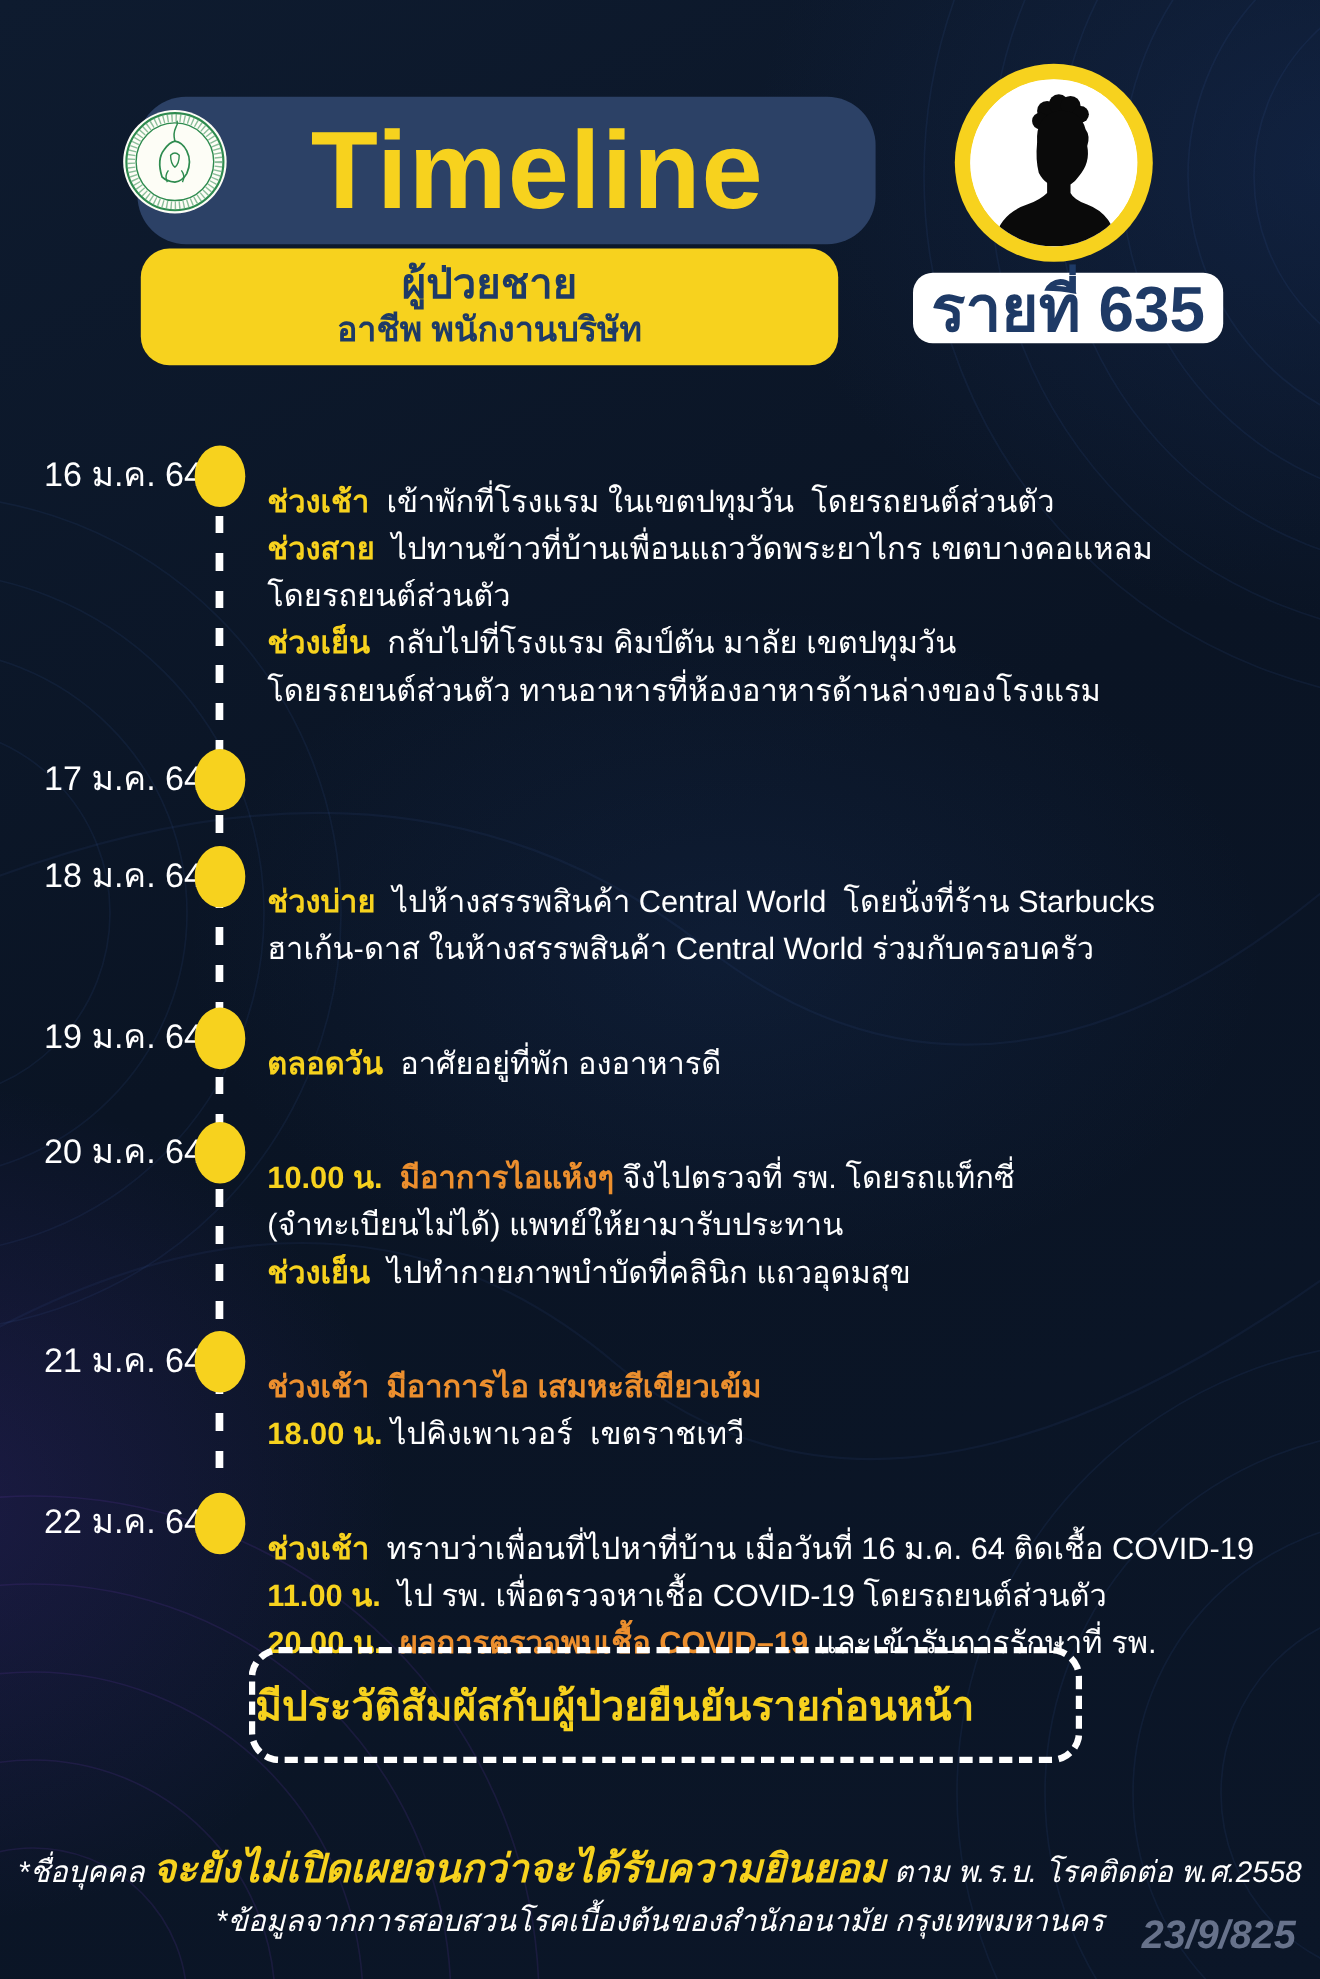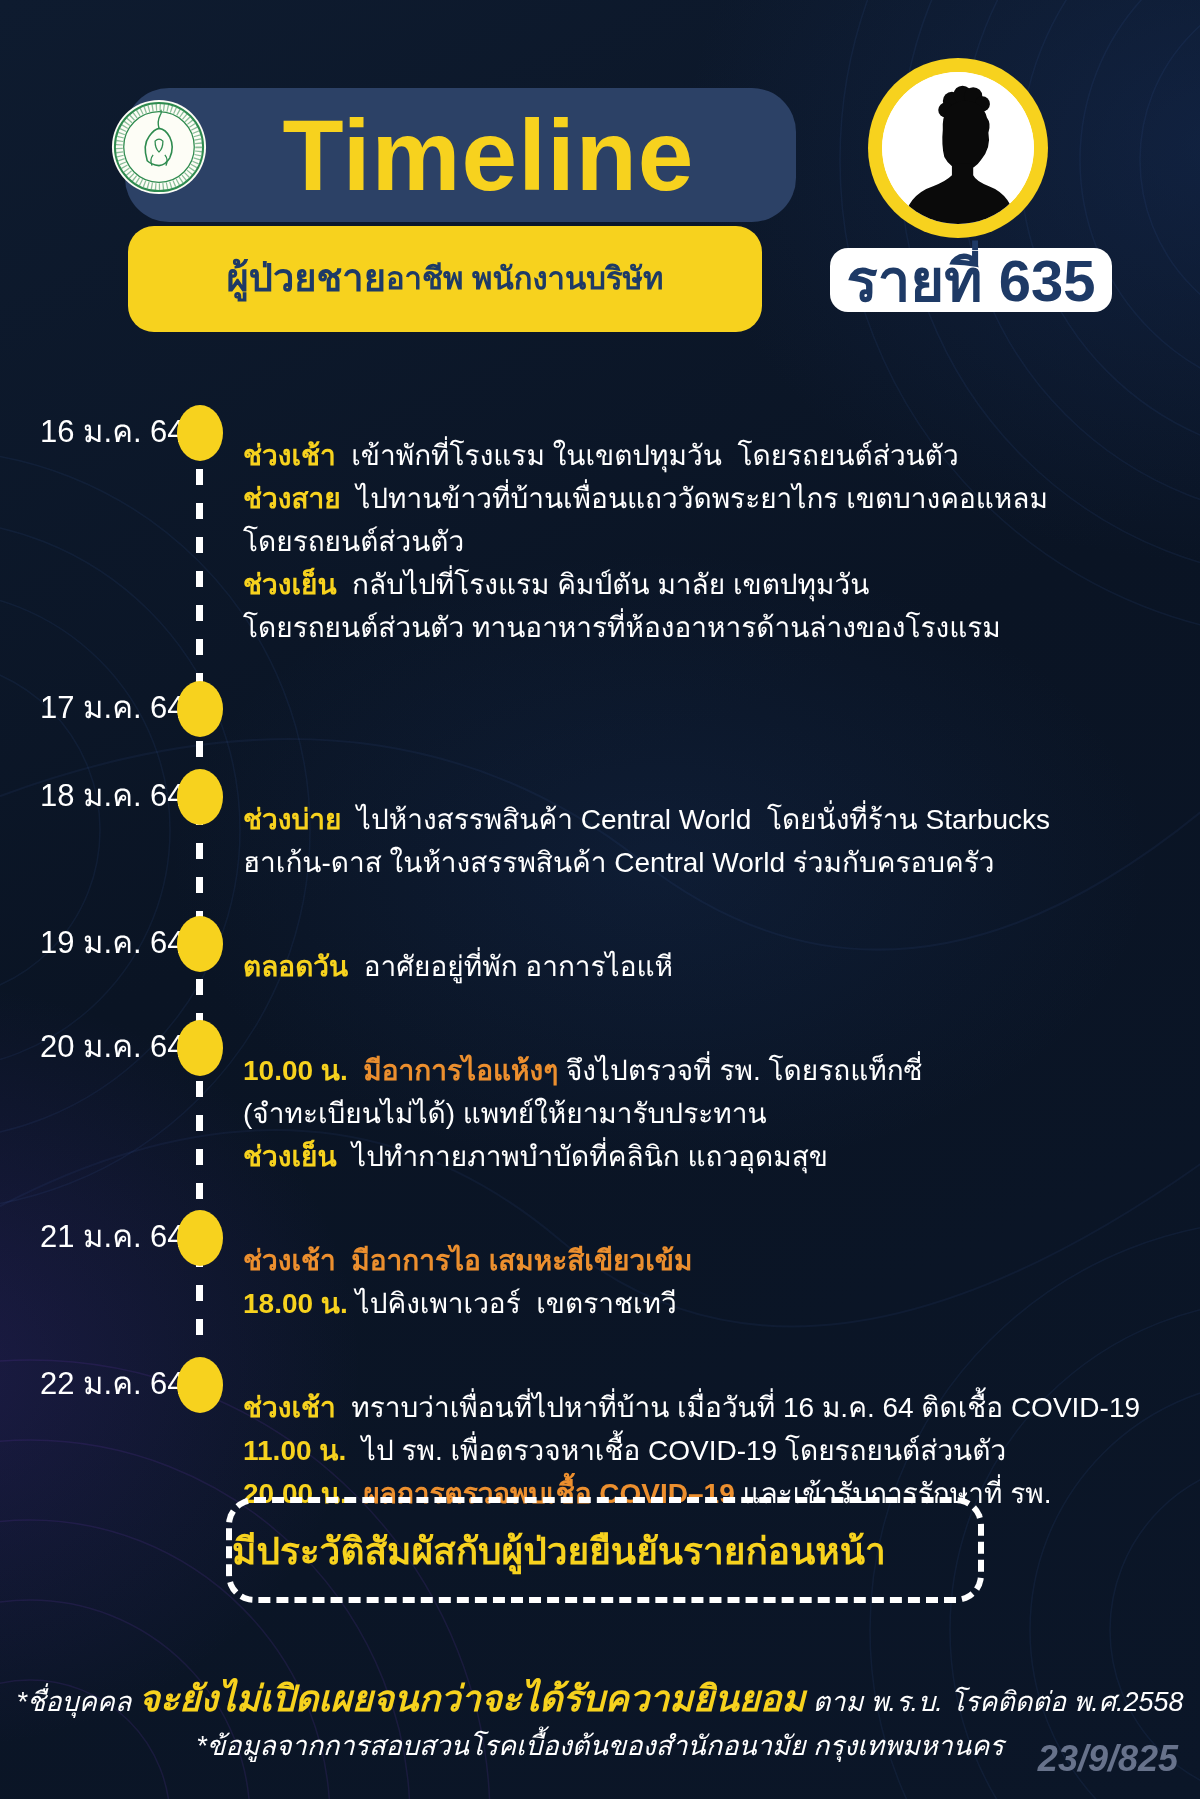--- a/index.html
+++ b/index.html
@@ -21,21 +21,21 @@
   }
   .bgwaves{position:absolute;left:0;top:0;width:1200px;height:1799px;z-index:0;}
 
   .header-pill{position:absolute;left:125px;top:88px;width:671px;height:134px;
     background:var(--pill);border-radius:44px;display:flex;align-items:center;justify-content:center;
     padding-left:56px;box-sizing:border-box;z-index:2;}
   .title{font-size:100px;font-weight:800;color:var(--yellow);letter-spacing:1px;line-height:1;}
   .seal{position:absolute;left:110px;top:98px;width:98px;height:98px;z-index:3;}
 
   .patient-pill{position:absolute;left:128px;top:226px;width:634px;height:106px;background:var(--yellow);
-    border-radius:26px;display:flex;flex-direction:row;align-items:center;justify-content:center;
+    border-radius:26px;display:flex;flex-direction:column;align-items:center;justify-content:center;
     color:var(--darkblue);z-index:2;}
   .patient-line1{font-size:38px;font-weight:800;line-height:1.15;}
   .patient-line2{font-size:31px;font-weight:700;line-height:1.25;}
 
   .avatar-ring{position:absolute;left:868px;top:58px;width:180px;height:180px;border-radius:50%;
     background:var(--yellow);display:flex;align-items:center;justify-content:center;z-index:2;}
   .avatar-inner{width:152px;height:152px;border-radius:50%;background:#fff;overflow:hidden;}
   .avatar-inner svg{display:block;width:100%;height:100%;}
 
   .case-box{position:absolute;left:830px;top:248px;width:282px;height:64px;background:#fff;
@@ -177,21 +177,21 @@
           <div class="tl-line"><span class="seg yellow">ช่วงบ่าย</span><span class="seg white">  ไปห้างสรรพสินค้า Central World  โดยนั่งที่ร้าน Starbucks</span></div>
           <div class="tl-line"><span class="seg white">ฮาเก้น-ดาส ในห้างสรรพสินค้า Central World ร่วมกับครอบครัว</span></div>
         </div>
       </div>
       <div class="tl-row">
         <div class="tl-date">19 ม.ค. 64</div>
         <div class="tl-dotcol">
           <div class="tl-dot"></div>
         </div>
         <div class="tl-content">
-          <div class="tl-line"><span class="seg yellow">ตลอดวัน</span><span class="seg white">  อาศัยอยู่ที่พัก อาการไอแหี</span></div>
+          <div class="tl-line"><span class="seg yellow">ตลอดวัน</span><span class="seg white">  อาศัยอยู่ที่พัก องอาหารดี</span></div>
         </div>
       </div>
       <div class="tl-row">
         <div class="tl-date">20 ม.ค. 64</div>
         <div class="tl-dotcol">
           <div class="tl-dot"></div>
         </div>
         <div class="tl-content">
           <div class="tl-line"><span class="seg yellow">10.00 น.</span><span class="seg orange">  มีอาการไอแห้งๆ</span><span class="seg white"> จึงไปตรวจที่ รพ. โดยรถแท็กซี่</span></div>
           <div class="tl-line"><span class="seg white">(จำทะเบียนไม่ได้) แพทย์ให้ยามารับประทาน</span></div>

